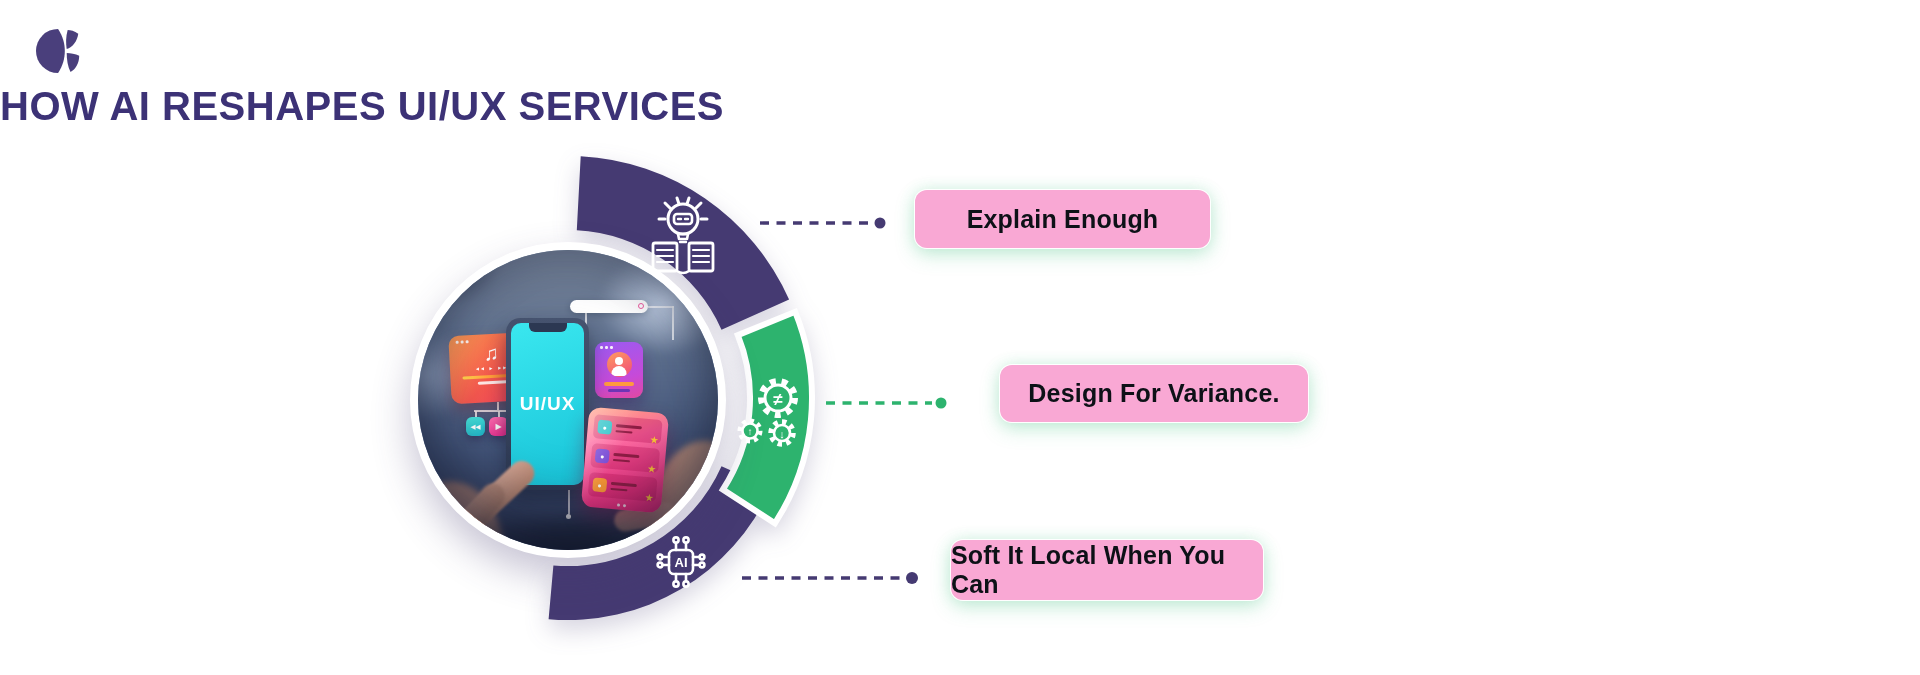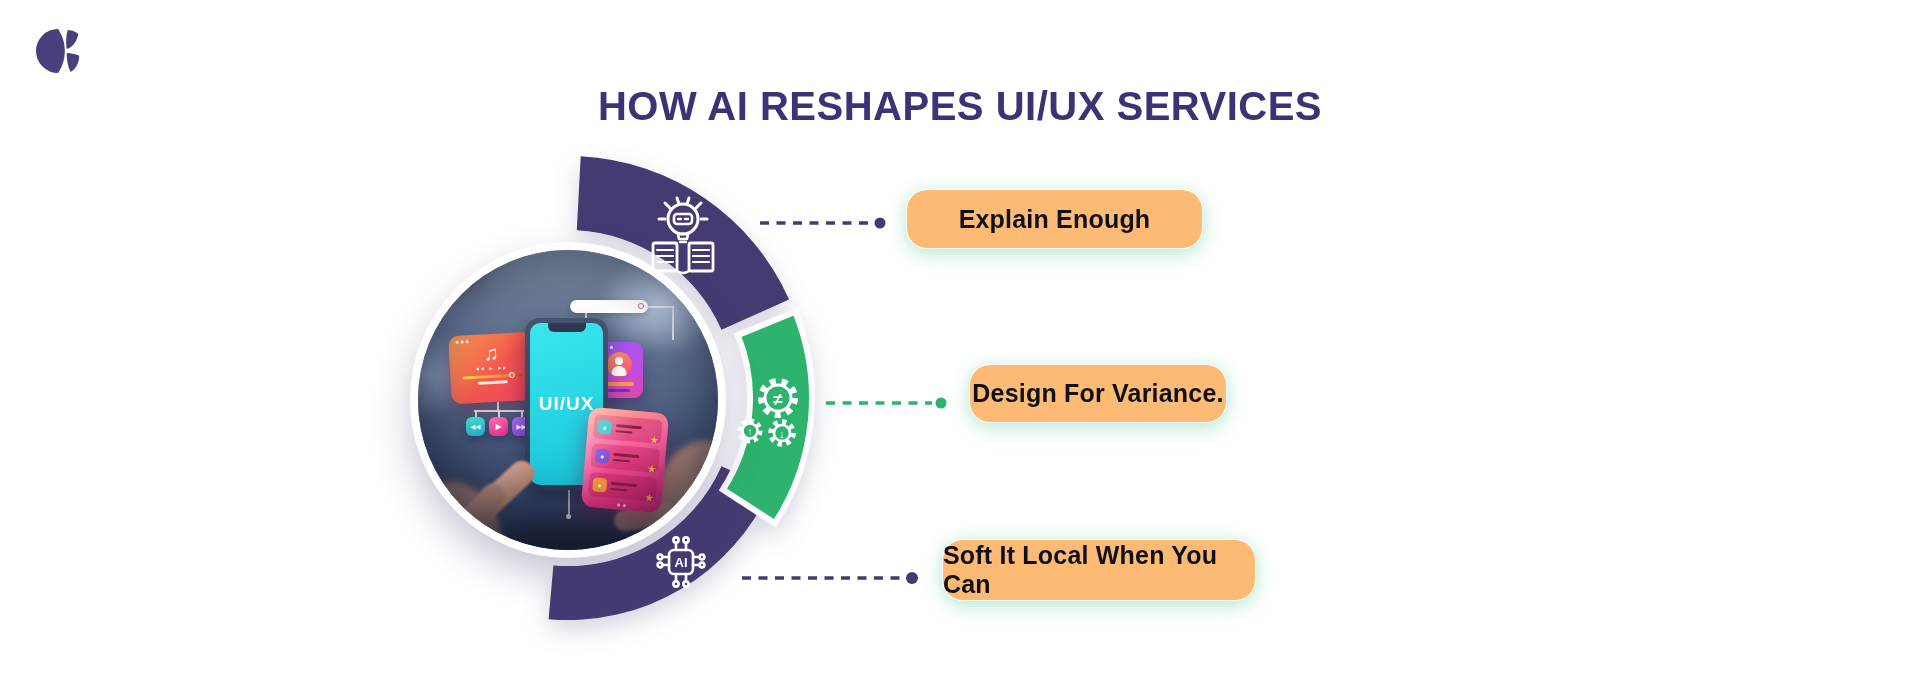--- a/index.html
+++ b/index.html
@@ -4,21 +4,21 @@
 <style>
   * { margin:0; padding:0; box-sizing:border-box; }
   html,body { width:1920px; height:675px; background:#fff; font-family:"Liberation Sans", sans-serif; }
   .stage { position:relative; width:1920px; height:675px; background:#fff; overflow:hidden; }
 
   
   .logo { position:absolute; left:36px; top:26px; display:flex; align-items:flex-start; gap:10px; }
   .logo-mark { width:48px; height:50px; }
   .logo-name { font-size:30px; color:#4a3f7c; letter-spacing:.5px; line-height:1.05; }
   .logo-tagline { font-size:11.5px; color:#55488a; margin-top:3px; letter-spacing:.3px; }
-  .page-title { position:absolute; left:0; right:0; top:84px; text-align:center;
+  .page-title { position:absolute; left:0; right:0; top:84px; 
     font-size:40px; font-weight:800; color:#3c3276; letter-spacing:.5px; }
 
   
   .arcs { position:absolute; left:0; top:0; width:1920px; height:675px; z-index:1; }
   .arcgrp { filter:drop-shadow(0 10px 12px rgba(69,58,114,.22)); }
 
   
   .seg-icon { position:absolute; z-index:4; }
   .seg-icon svg { display:block; }
   .i-bulb { left:647px; top:195px; }
@@ -55,21 +55,21 @@
   .search-glyph { position:absolute; right:4px; top:2.5px; width:6px; height:6px; border:1.6px solid #ef5da0; border-radius:50%; }
   .conn { background:rgba(255,255,255,.75); z-index:4; }
   .conn-v1 { left:167px; top:63px; width:1.6px; height:18px; }
   .node { width:5px; height:5px; border-radius:50%; background:#fff; z-index:4; }
   .node-1 { left:165px; top:81px; }
   .conn-h1 { left:230px; top:56px; width:26px; height:1.6px; }
   .conn-v2 { left:254px; top:56px; width:1.6px; height:34px; }
   .conn-v3 { left:150px; top:240px; width:1.6px; height:24px; }
   .node-2 { left:148px; top:264px; }
 
-  .phone { left:107px; top:68px; width:83px; height:172px; border-radius:14px;
+  .phone { left:88px; top:68px; width:83px; height:172px; border-radius:14px;
     background:linear-gradient(#46536f,#2c3852); padding:5px; z-index:5; box-shadow:0 10px 20px rgba(10,15,30,.45); }
   .phone-screen { width:100%; height:100%; border-radius:10px; position:relative;
     background:linear-gradient(160deg,#3ae7ef 0%,#18c4d9 100%);
     display:flex; align-items:center; justify-content:center; }
   .phone-notch { position:absolute; top:0; left:50%; transform:translateX(-50%); width:38px; height:9px; background:#2c3852; border-radius:0 0 6px 6px; }
   .screen-text { color:#fff; font-size:19px; font-weight:600; letter-spacing:1px; }
 
   .music-card { left:32px; top:84px; width:84px; height:68px; border-radius:10px; z-index:5;
     background:linear-gradient(135deg,#ff9d52 0%,#f3574e 55%,#ee3f63 100%); transform:rotate(-3deg);
     box-shadow:0 8px 16px rgba(120,30,40,.35); padding:5px 7px; }
@@ -111,26 +111,26 @@
   .rv-av { width:14px; height:14px; border-radius:4px; display:flex; align-items:center; justify-content:center; }
   .rv-av:before { content:"\25CF"; color:#fff; font-size:7px; }
   .av-teal { background:#2fc4c9; } .av-purple { background:#7a4bd8; } .av-orange { background:#ff9a36; }
   .rv-lines i { display:block; height:3px; width:26px; background:#8f1d44; border-radius:2px; }
   .rv-lines i + i { margin-top:3px; width:17px; height:2.5px; }
   .rv-star { position:absolute; right:2px; bottom:-2px; color:#ffc937; font-size:10px; }
   .rv-dots { position:relative; display:flex; gap:3px; justify-content:center; margin-top:2px; }
   .rv-dots i { width:3px; height:3px; border-radius:50%; background:rgba(255,255,255,.8); }
 
   
-  .card { position:absolute; z-index:5; background:#fdba74; border-radius:20px;
+  .card { position:absolute; z-index:5; background:#f9a8d4; border-radius:12px;
     display:flex; align-items:center; justify-content:center;
     font-weight:700; font-size:25px; color:#0d1117; letter-spacing:.2px;
-    box-shadow:0 0 0 1px #fff, 0 7px 20px rgba(61,190,125,.25), 0 0 16px rgba(61,190,125,.20); }
+    box-shadow:0 0 0 1px #fff, 0 7px 20px rgba(61,190,125,.25), 0 0 16px rgba(61,190,125,.20);margin-left:8px; }
   .card-1 { left:907px; top:190px; width:295px; height:58px; }
-  .card-2 { left:970px; top:365px; width:256px; height:57px; }
+  .card-2 { left:992px; top:365px; width:308px; height:57px; }
   .card-3 { left:943px; top:540px; width:312px; height:60px; }
 </style>
 </head>
 <body>
 
 <div class="stage">
 
   <div class="logo">
     <svg class="logo-mark" viewBox="0 0 50 50">
       <path d="M23,2 A23,23 0 1 0 23,48 C28,40 30,33 30,25 C30,17 28,10 23,2 Z" fill="#4a3f7c"></path>

